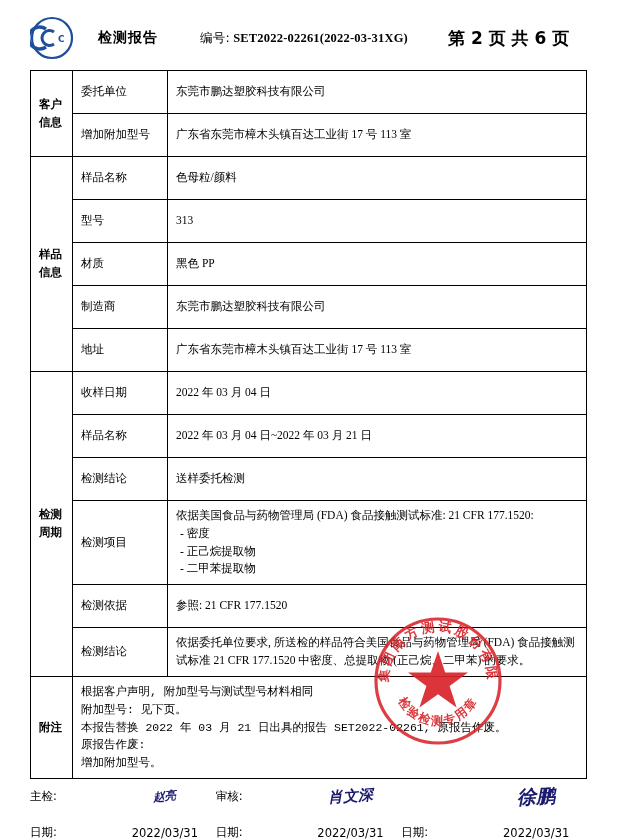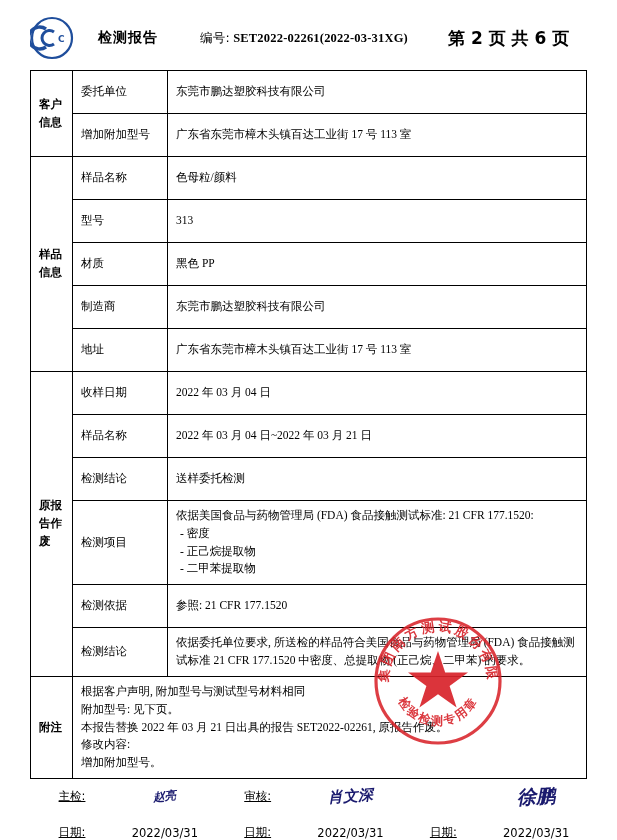--- a/index.html
+++ b/index.html
@@ -97,21 +97,21 @@
   td.tall { height: 30px; }
 
   .items-cell { line-height: 1.75; padding-top: 8px; padding-bottom: 8px;}
   .items-cell .sub { display: block; padding-left: 4px; }
 
   .concl-cell { line-height: 1.8; padding-top: 7px; padding-bottom: 7px; }
 
   .notes-cell {
     line-height: 1.85;
     padding: 7px 8px 7px 10px;
-    font-family: Liberation Serif, serif;
+    font-family: Liberation Mono, monospace;
     font-size: 11.5px;
   }
   .notes-cell div { white-space: nowrap; }
 
   
   .sig-wrap {
     position: relative;
     margin: 0 30px;
   }
   table.sig {
@@ -119,21 +119,21 @@
     width: 557px;
     table-layout: fixed;
   }
   table.sig td {
     font-family: "DejaVu Sans", sans-serif;
     font-size: 11.5px;
     padding: 0;
     height: 36px;
     vertical-align: middle;
   }
-  td.sig-label { width: 84px; text-align: center; text-decoration: underline; }
+  td.sig-label { width: 84px; text-align: left; }
   td.sig-val {
     width: 100px;
     text-align: center;
     font-family: "Liberation Serif", serif;
     font-size: 11.5px;
   }
   td.sig-hand {
     text-align: center;
     font-family: "Liberation Serif", serif;
     font-style: italic;
@@ -215,21 +215,21 @@
         <td class="label tall">制造商</td>
         <td class="value tall">东莞市鹏达塑胶科技有限公司</td>
       </tr>
       <tr>
         <td class="label tall">地址</td>
         <td class="value tall">广东省东莞市樟木头镇百达工业街 17 号 113 室</td>
       </tr>
 
       <tr>
         <td class="group" rowspan="6">
-          <div>原报告作废</div>
+          <div>检测周期</div>
         </td>
         <td class="label tall">收样日期</td>
         <td class="value tall">2022 年 03 月 04 日</td>
       </tr>
       <tr>
         <td class="label tall">样品名称</td>
         <td class="value tall">2022 年 03 月 04 日~2022 年 03 月 21 日</td>
       </tr>
       <tr>
         <td class="label tall">检测结论</td>
@@ -254,21 +254,21 @@
       </tr>
 
       <tr>
         <td class="group">
           <div>附注</div>
         </td>
         <td class="notes-cell" colspan="2">
           <div>根据客户声明, 附加型号与测试型号材料相同</div>
           <div>附加型号: 见下页。</div>
           <div>本报告替换 2022 年 03 月 21 日出具的报告 SET2022-02261, 原报告作废。</div>
-          <div>修改内容:</div>
+          <div>原报告作废:</div>
           <div>增加附加型号。</div>
         </td>
       </tr>
     </tbody>
   </table>
 
   <div class="sig-wrap">
     <table class="sig">
       <tbody>
         <tr>

